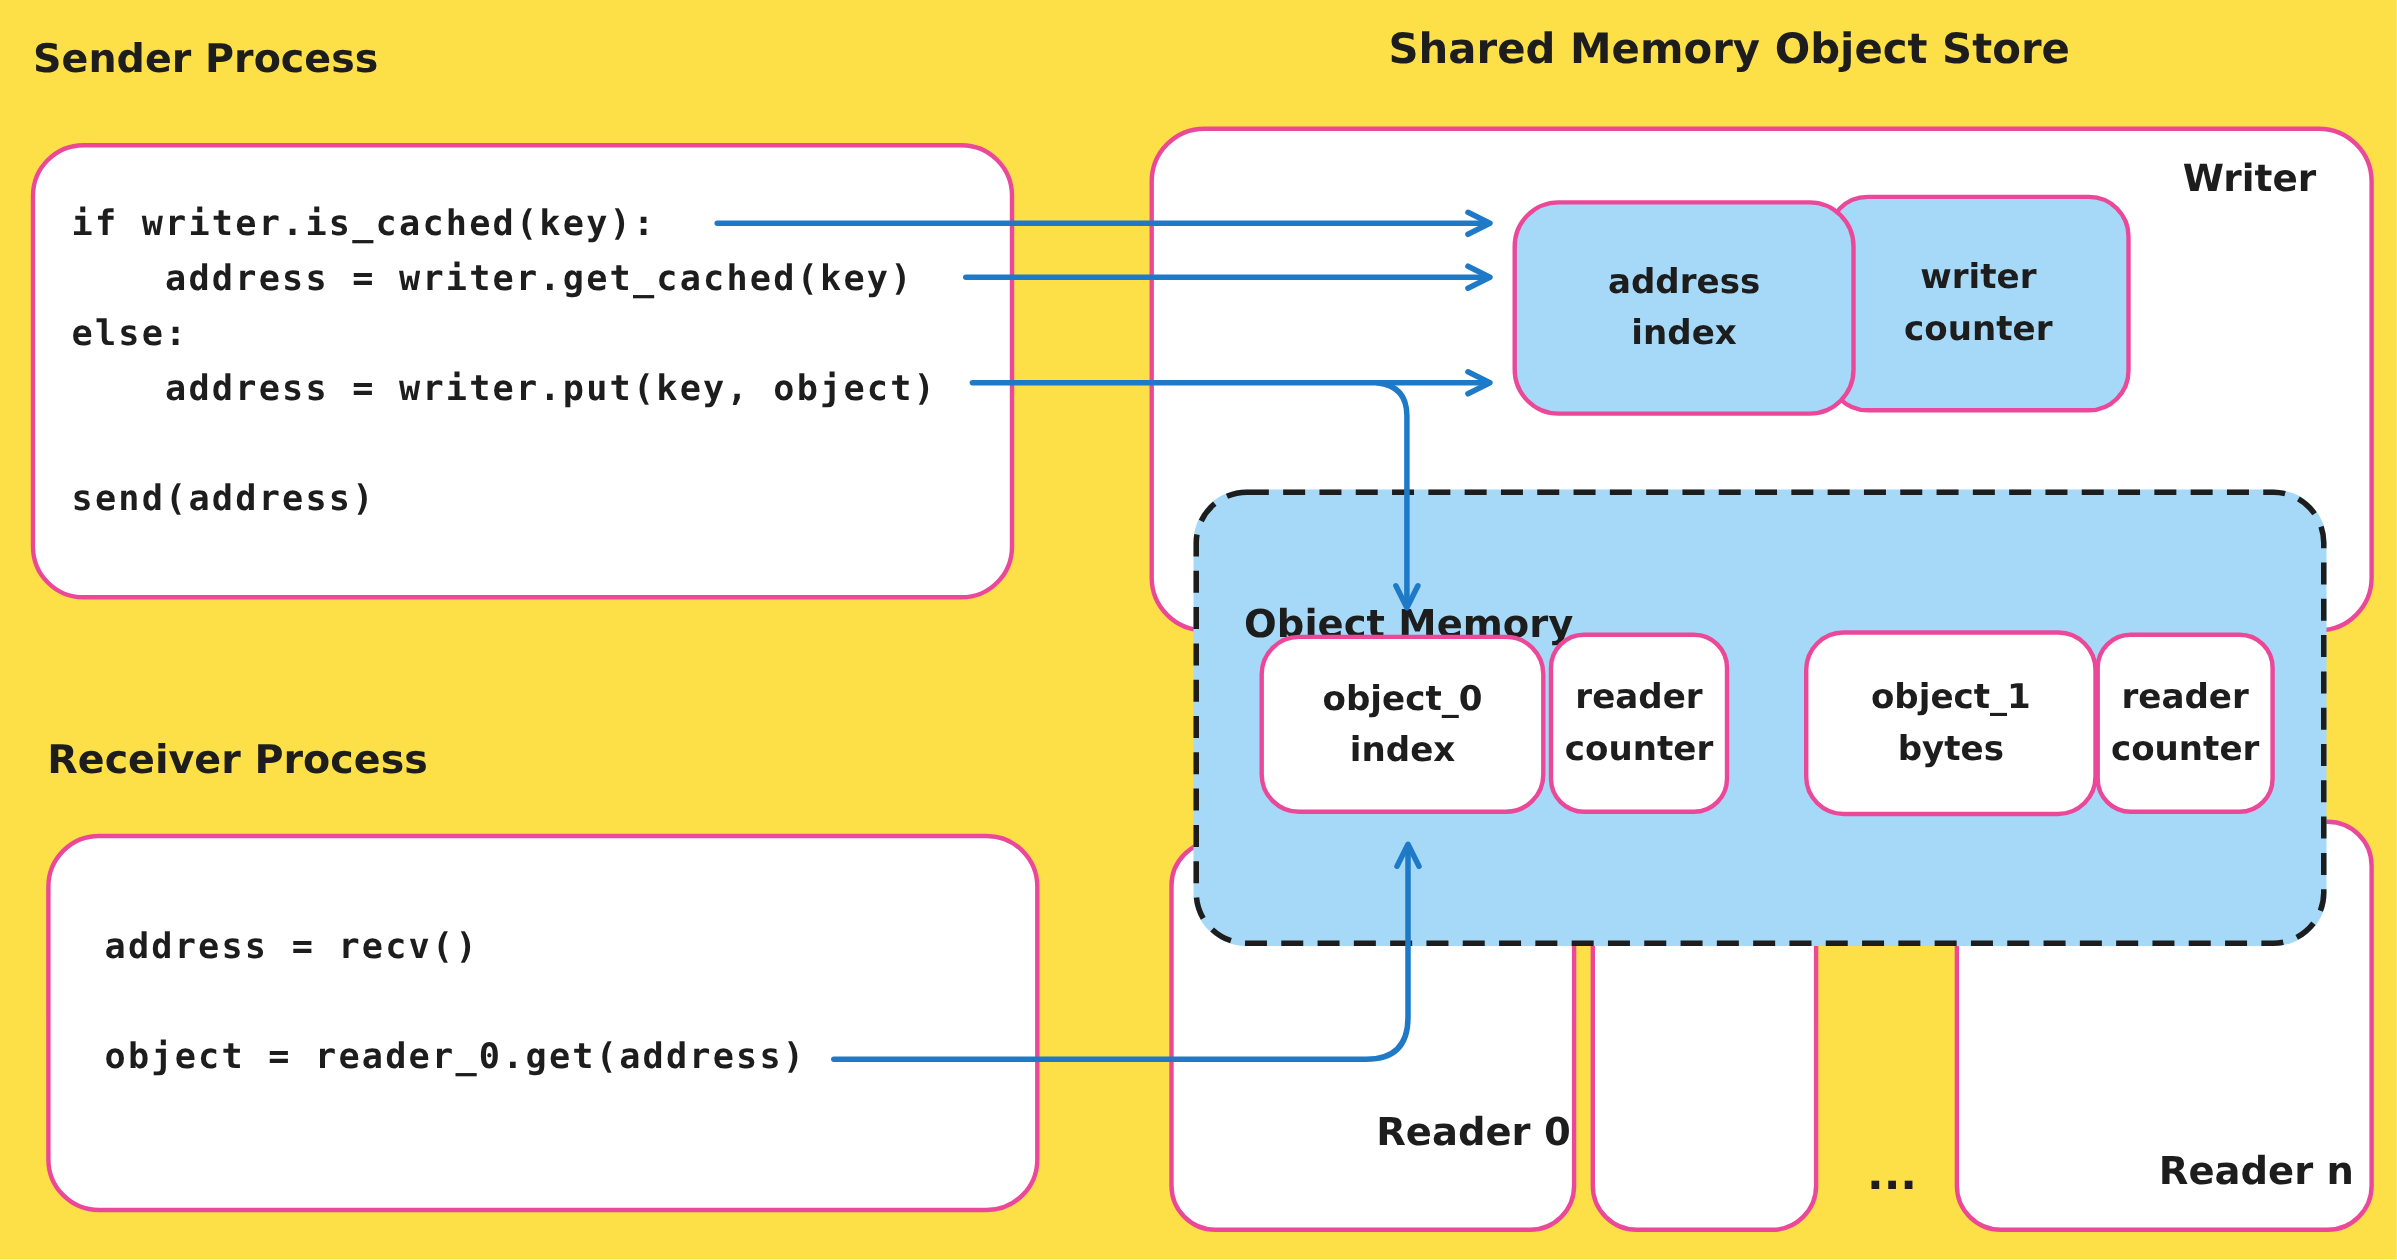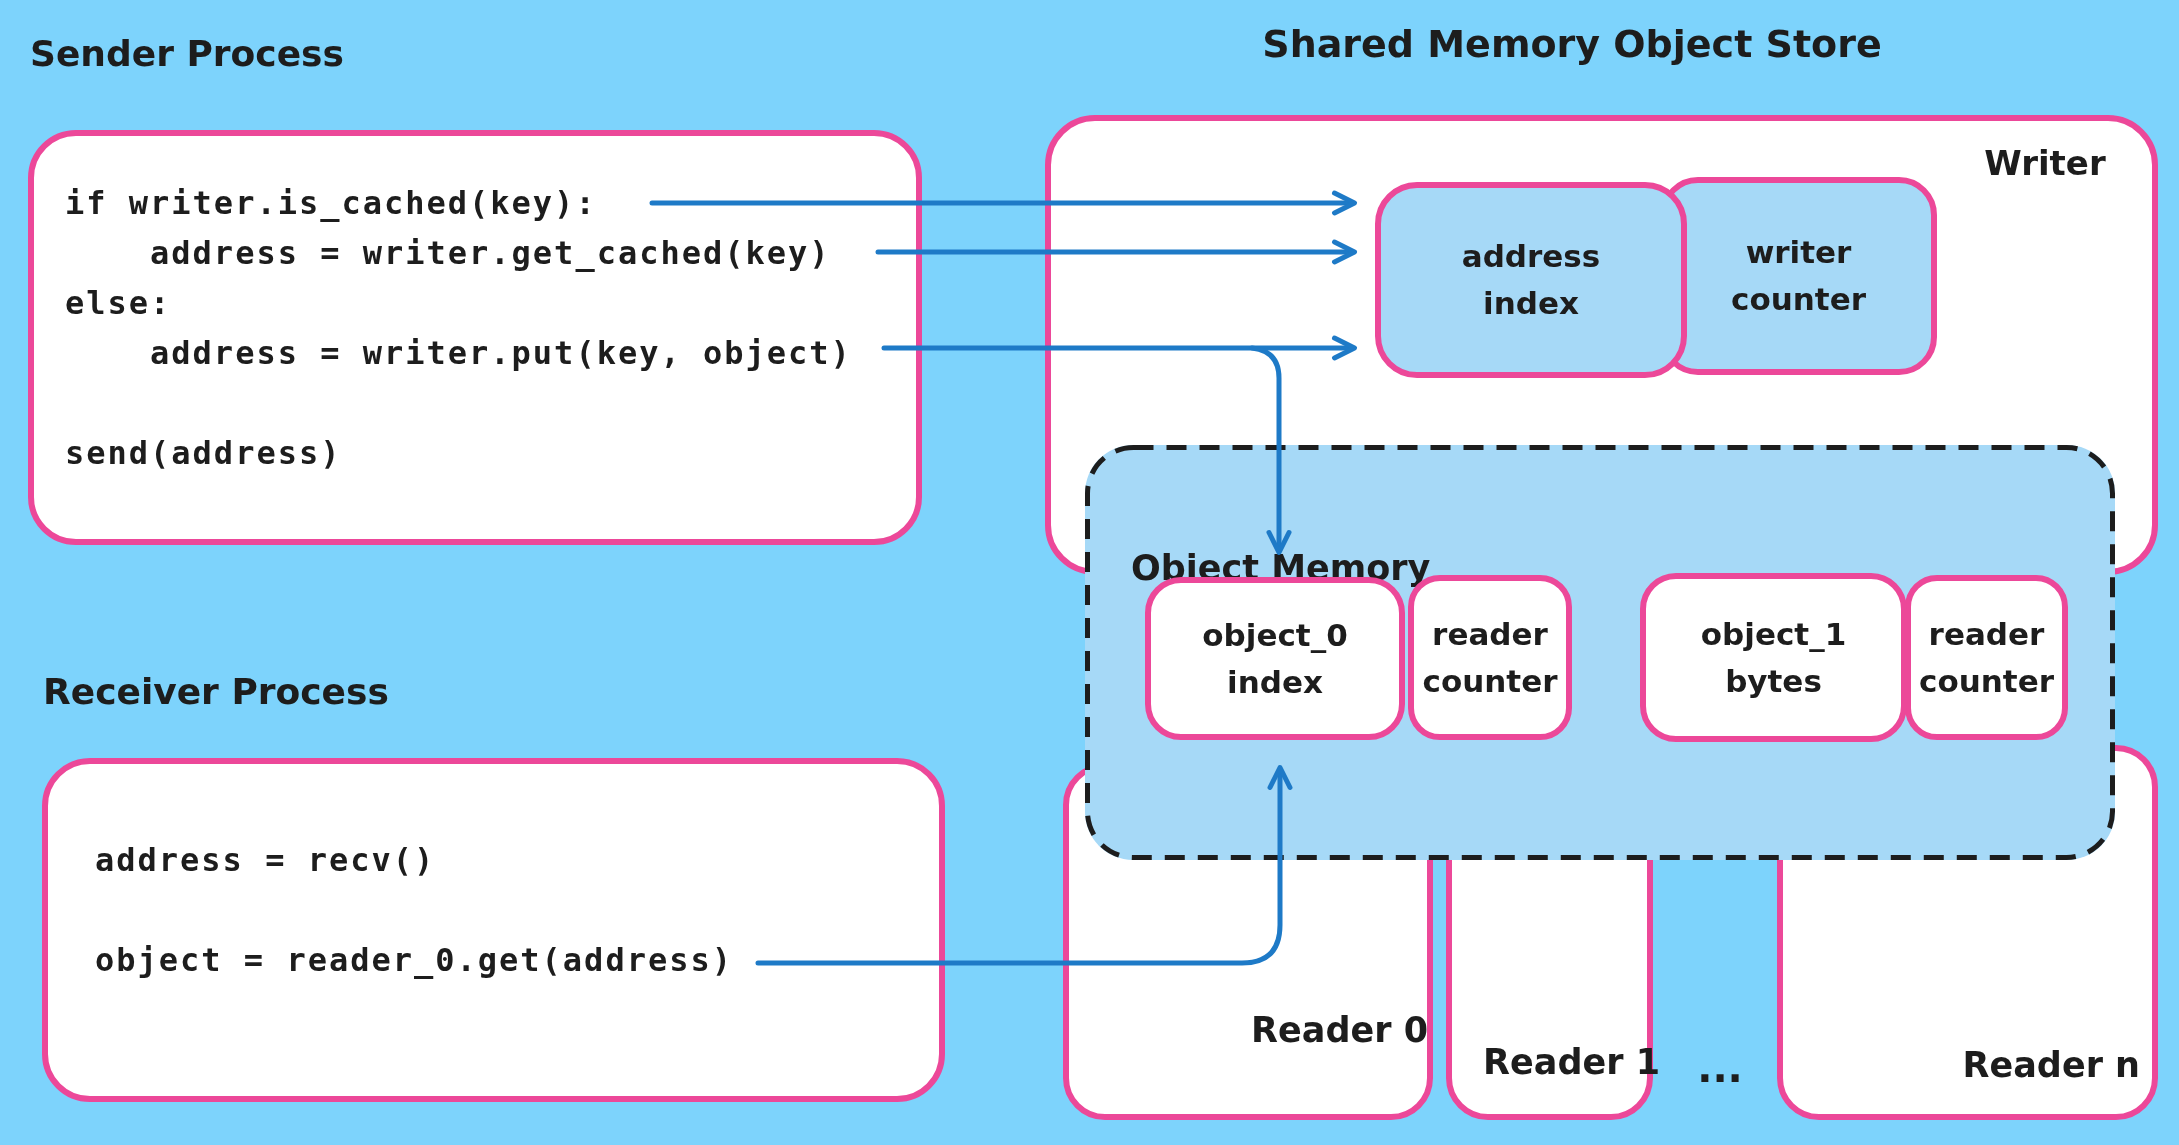--- a/index.html
+++ b/index.html
@@ -1,27 +1,27 @@
 <!DOCTYPE html>
 <html><head>
 <meta charset="utf-8">
 <style>
   html,body{margin:0;padding:0;background:#ffffff;}
   #canvas{
     position:relative;
     width:2179px;height:1145px;
-    background:#7dd3fc;
+    background:#fde047;
     font-family:"DejaVu Sans", sans-serif;
     color:#1d1d1d;
     overflow:hidden;
   }
   .abs{position:absolute;box-sizing:border-box;}
   .box{
     position:absolute;box-sizing:border-box;
-    border:6px solid #ec4899;
+    border:4px solid #ec4899;
     background:#ffffff;
   }
   .box.blue{background:#a6d9f7;}
   .box.flexc{display:flex;align-items:center;justify-content:center;}
   .hand{font-weight:bold;color:#1d1d1d;}
   .boxlabel{
     font-weight:bold;font-size:31px;line-height:47px;
     white-space:pre-line;text-align:center;color:#1d1d1d;
   }
   .code{
@@ -90,21 +90,20 @@
   <div class="box flexc" style="left:1905px;top:575px;width:163px;height:165px;border-radius:32px;">
     <div class="boxlabel">reader
 counter</div>
   </div>
   <div class="box flexc" style="left:1640px;top:573px;width:267px;height:169px;border-radius:36px;">
     <div class="boxlabel">object_1
 bytes</div>
   </div>
 
   <div class="abs hand" style="left:1128px;top:1010px;width:300px;font-size:35px;line-height:40px;text-align:right;">Reader 0</div>
-  <div class="abs hand" style="left:1360px;top:1042px;width:300px;font-size:35px;line-height:40px;text-align:right;">Reader 1</div>
   <div class="abs hand" style="left:1690px;top:1048px;width:60px;font-size:40px;line-height:40px;text-align:center;">...</div>
   <div class="abs hand" style="left:1840px;top:1045px;width:300px;font-size:35px;line-height:40px;text-align:right;">Reader n</div>
 
   <svg class="overlay" viewBox="0 0 2179 1145">
     <defs>
       <marker id="arrowhead" viewBox="0 0 12 12" markerWidth="6" markerHeight="6" refX="9" refY="6" orient="auto" markerUnits="strokeWidth">
         <path d="M2,2 L10,6 L2,10" fill="none" stroke="#1e7ac7" stroke-width="2" stroke-linecap="round" stroke-linejoin="round"></path>
       </marker>
     </defs>
 

